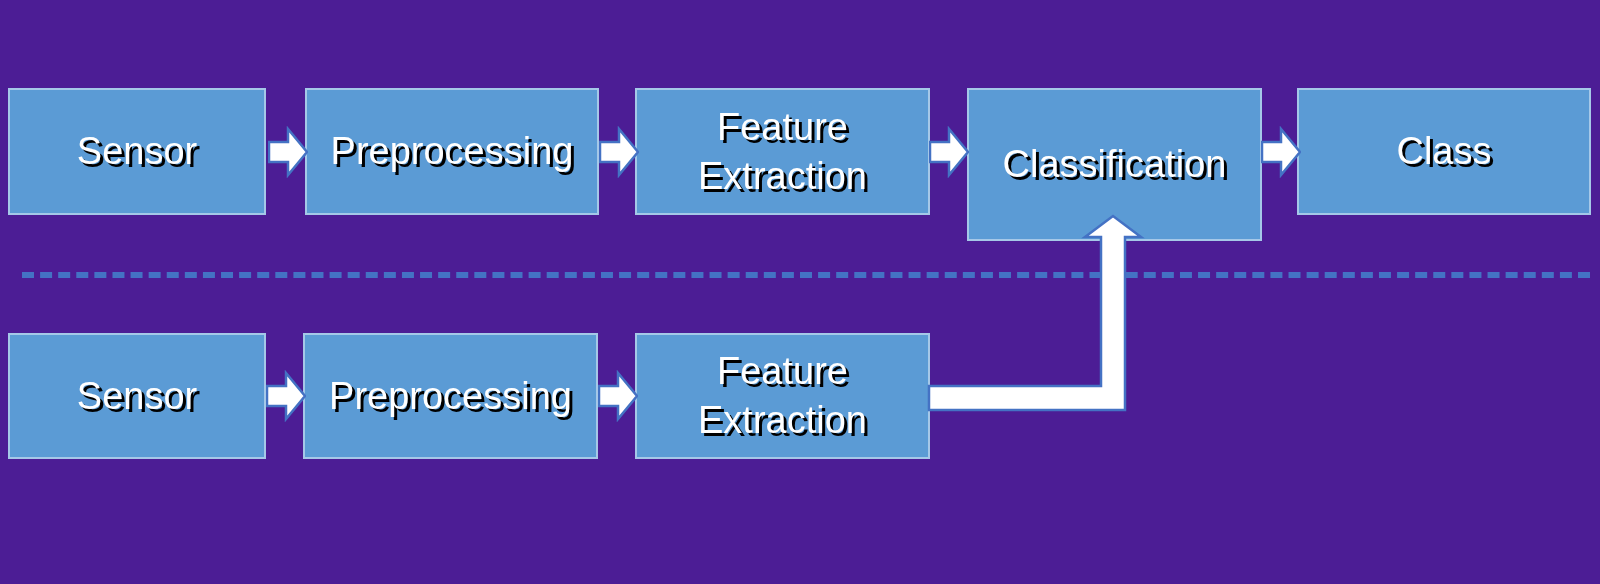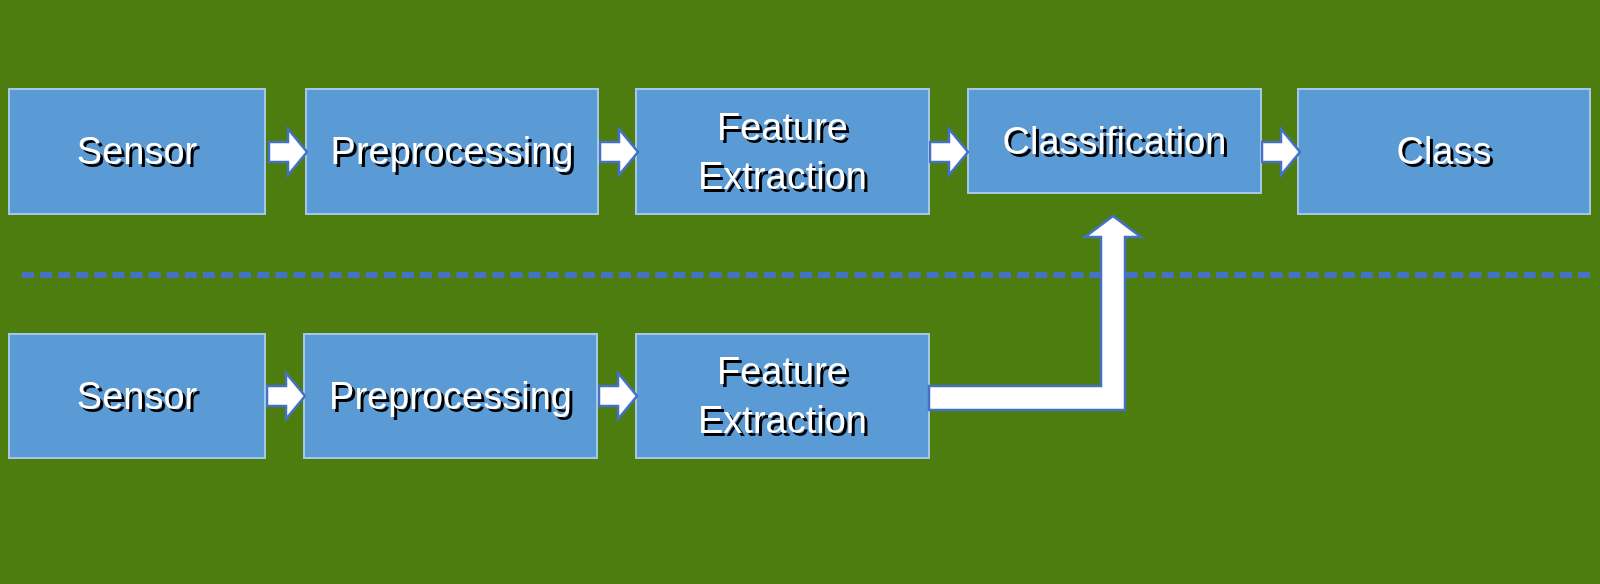--- a/index.html
+++ b/index.html
@@ -4,21 +4,21 @@
 <style>
   html, body {
     margin: 0;
     padding: 0;
     background: #000000;
   }
   #canvas {
     position: relative;
     width: 1600px;
     height: 584px;
-    background: #4d7c0f;
+    background: #4c1d95;
     overflow: hidden;
     font-family: "Liberation Sans", sans-serif;
   }
 
   
   .box {
     position: absolute;
     background: #5B9BD5;
     border: 2px solid #A5C8E8;
     box-sizing: border-box;
@@ -66,21 +66,21 @@
 
   <div class="box" style="left:305px; top:88px; width:294px; height:127px;">
     <span class="box-label">Preprocessing</span>
   </div>
 
   <div class="box" style="left:635px; top:88px; width:295px; height:127px;">
     <span class="box-label">Feature
 Extraction</span>
   </div>
 
-  <div class="box" style="left:967px; top:88px; width:295px; height:106px;">
+  <div class="box" style="left:967px; top:88px; width:295px; height:153px;">
     <span class="box-label">Classification</span>
   </div>
 
   <div class="box" style="left:1297px; top:88px; width:294px; height:127px;text-align:center;">
     <span class="box-label">Class</span>
   </div>
 
   <div class="arrow-right" style="left:268px; top:126px;">
     <svg width="40" height="52" viewBox="0 0 40 52">
       <polygon points="1,16 20,16 20,3 39,26 20,49 20,36 1,36" fill="#FFFFFF" stroke="#4472C4" stroke-width="2.5" stroke-linejoin="miter"></polygon>

